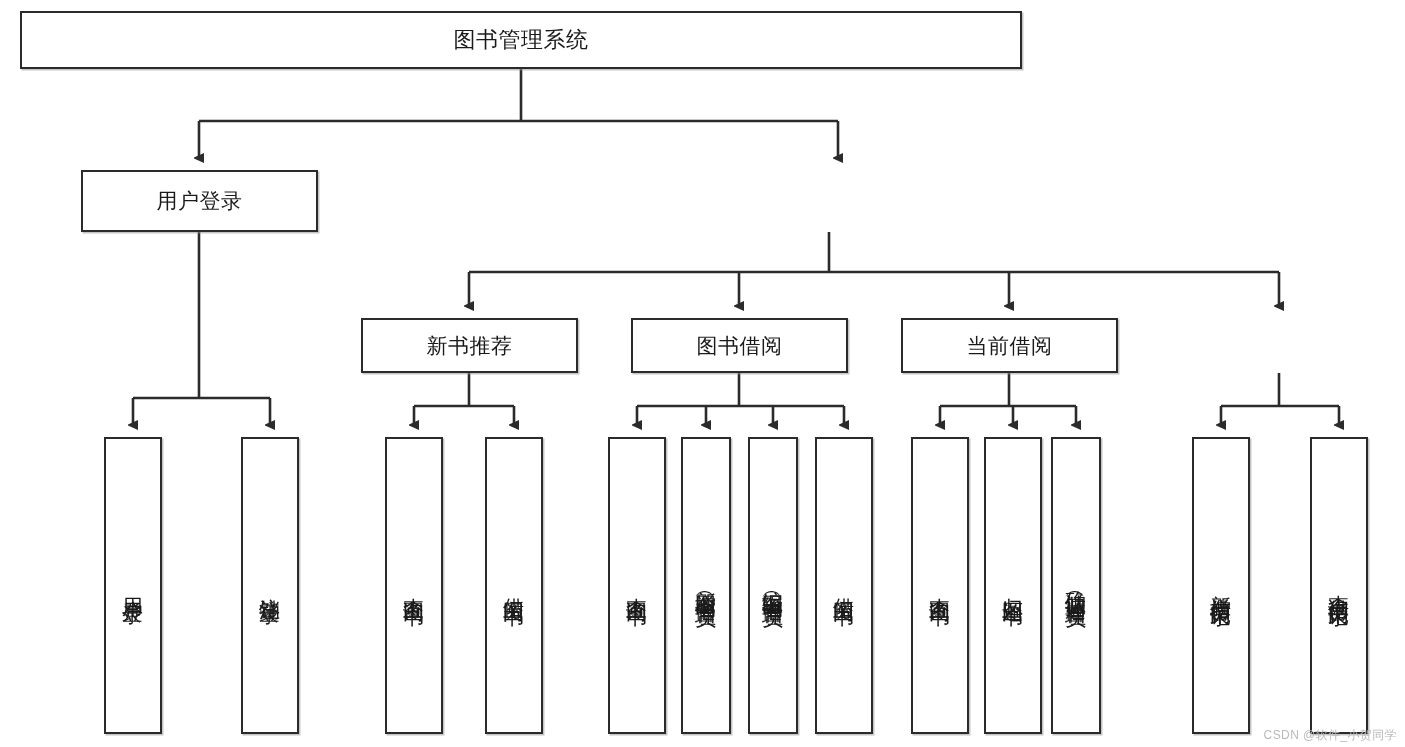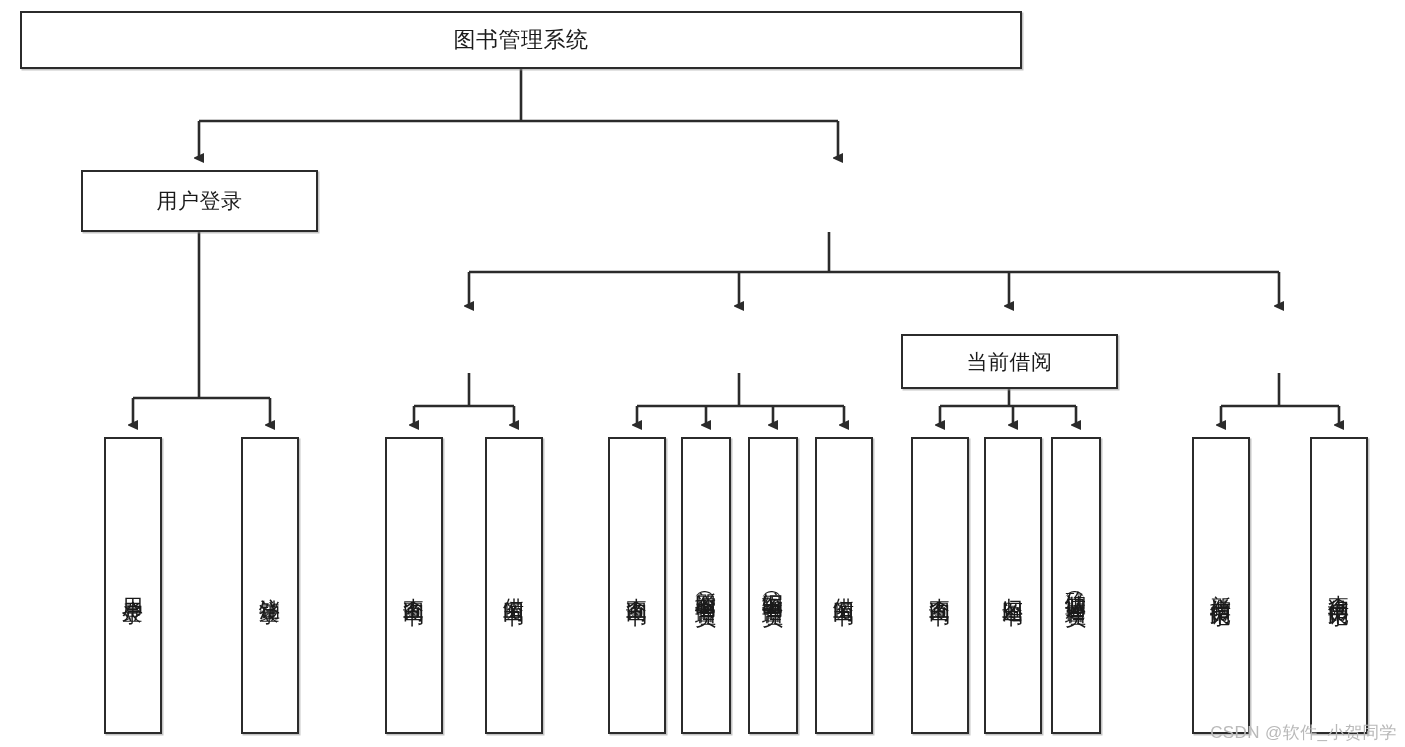--- a/index.html
+++ b/index.html
@@ -62,21 +62,21 @@
     text-orientation: upright;
     font-size: 21px;
     letter-spacing: 2.5px;
     line-height: 1;
     white-space: nowrap;
   }
   .watermark {
     position: absolute;
     right: 8px;
     bottom: 3px;
-    font-size: 17px;
+    font-size: 12px;
     color: #b9b9b9;
     letter-spacing: 0.4px;
     z-index: 5;
     white-space: nowrap;
     font-family: "Liberation Sans", "DejaVu Sans", sans-serif;
   }
 </style>
 </head>
 <body>
 
@@ -134,21 +134,27 @@
   </svg>
 
   <div class="node horiz root" style="left:20px; top:11px; width:1002px; height:58px;">
     <span class="lbl">图书管理系统</span>
   </div>
 
   <div class="node horiz" style="left:81px; top:170px; width:237px; height:62px;">
     <span class="lbl">用户登录</span>
   </div>
 
-  <div class="node horiz" style="left:901px; top:334px; width:217px; height:55px;">
+  <div class="node horiz" style="left:361px; top:318px; width:217px; height:55px;">
+    <span class="lbl">新书推荐</span>
+  </div>
+  <div class="node horiz" style="left:631px; top:318px; width:217px; height:55px;">
+    <span class="lbl">图书借阅</span>
+  </div>
+  <div class="node horiz" style="left:901px; top:318px; width:217px; height:55px;">
     <span class="lbl">当前借阅</span>
   </div>
 
   <div class="node vert" style="left:104px; top:437px; width:58px; height:297px;">
     <span class="lbl">用户登录</span>
   </div>
   <div class="node vert" style="left:241px; top:437px; width:58px; height:297px;">
     <span class="lbl">注销登录</span>
   </div>
 

